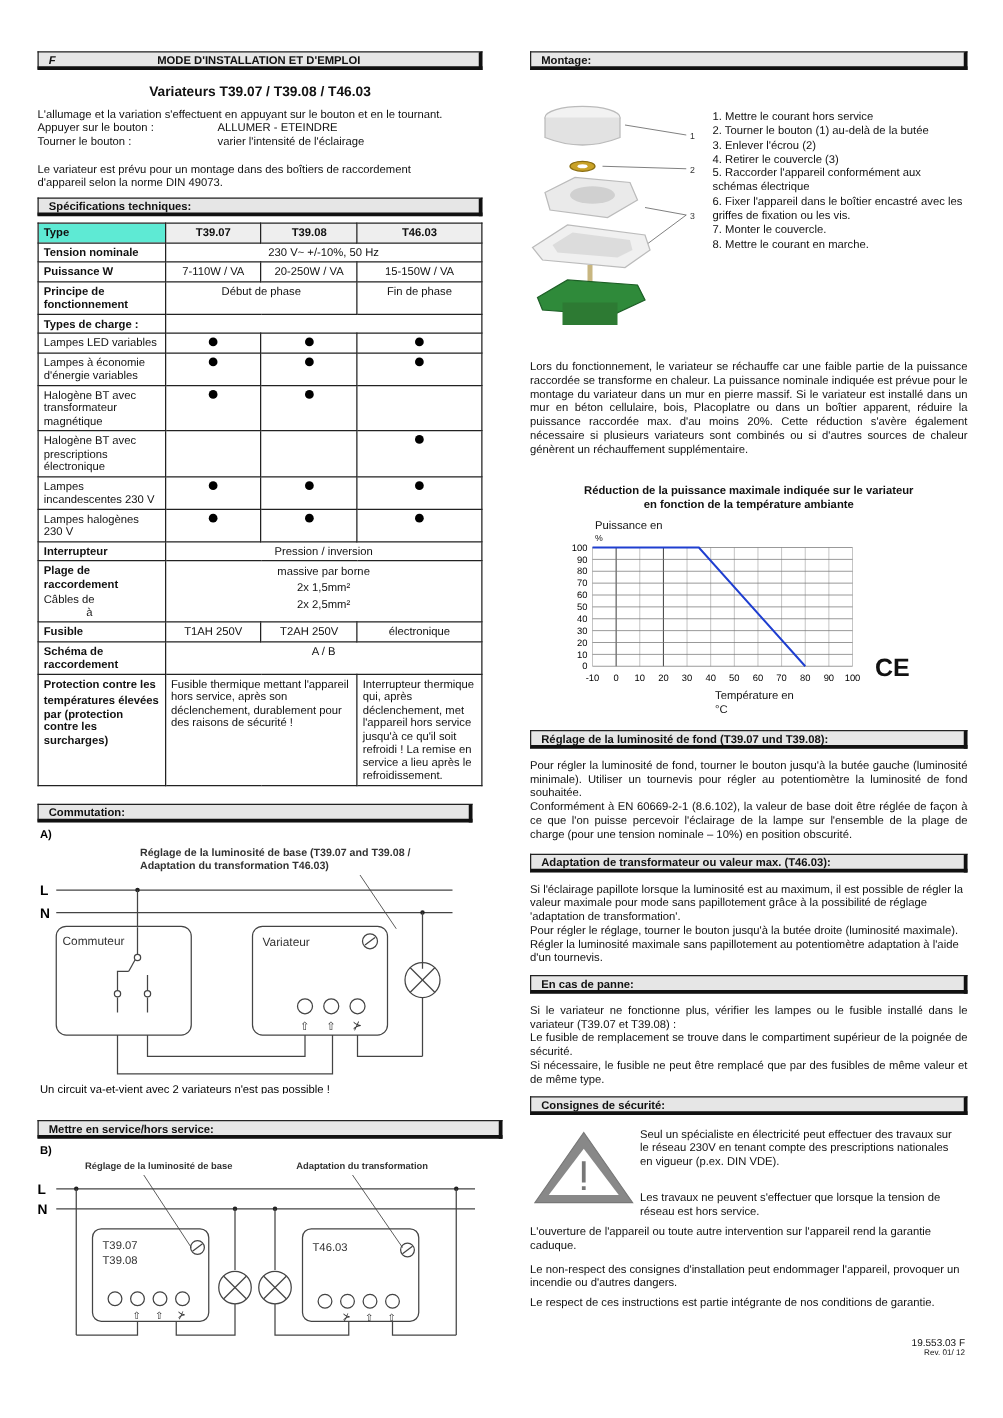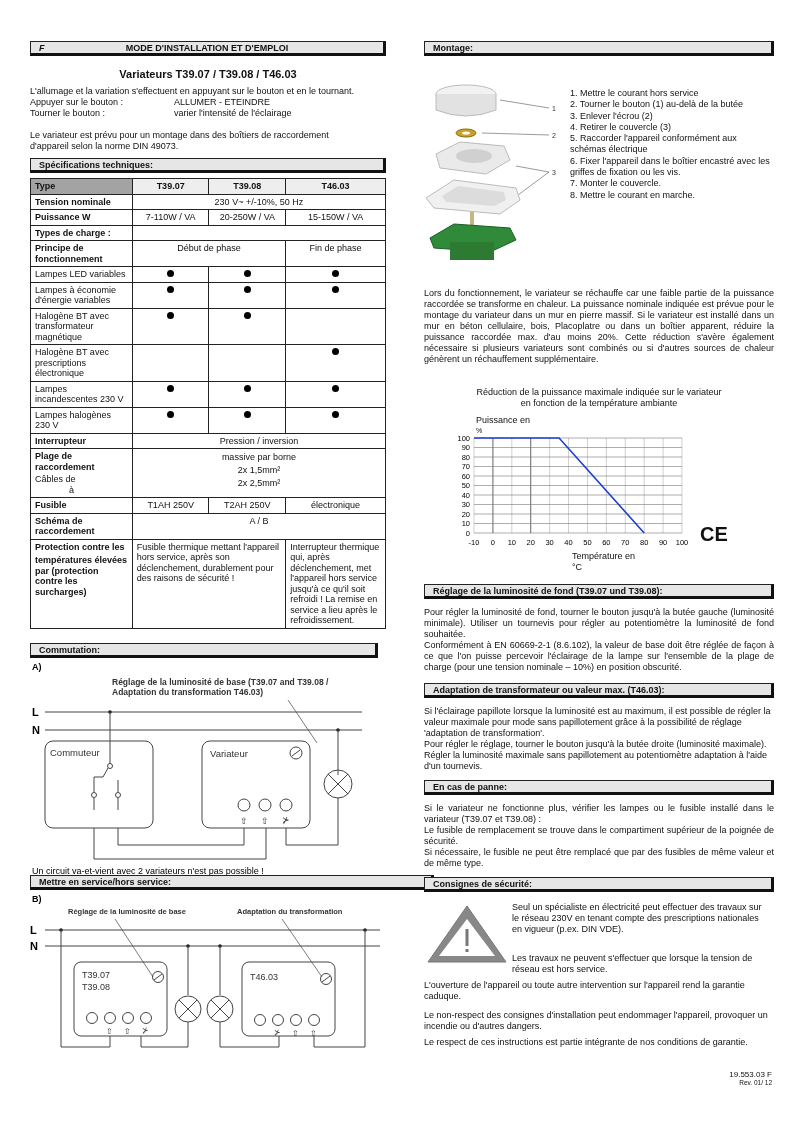--- a/index.html
+++ b/index.html
@@ -10,21 +10,21 @@
   .bar .f { font-style: italic; position: absolute; left: 8px; top: 1px; }
   .bar .center { text-align: center; width: 100%; display: block; }
   .title { text-align: center; font-weight: bold; font-size: 11px; margin: 12px 0 6px; }
   p { line-height: 11px; }
   .rowkv { display: flex; line-height: 11px; }
   .rowkv span:first-child { width: 144px; }
   table.spec { border-collapse: collapse; width: 356px; margin-top: 5px; font-size: 9px; }
   table.spec td { border: 1px solid #222; padding: 2px 4px; vertical-align: top; line-height: 10.5px; }
   table.spec td.h { font-weight: bold; }
   table.spec tr.head td { background: #eee; font-weight: bold; text-align: center; }
-  table.spec tr.head td:first-child { text-align: left; background: #a3a3a3; }
+  table.spec tr.head td:first-child { text-align: left; background: #5eead4; }
   table.spec td.c { text-align: center; }
   .dot { display: inline-block; width: 7px; height: 7px; border-radius: 50%; background: #000; }
   .just { text-align: justify; }
   svg text { font-family: "Liberation Sans", sans-serif; }
   .steps p { line-height: 11.3px; }
 </style>
 </head>
 <body>
 
 <div class="col-left">
@@ -63,27 +63,27 @@
       <td class="h">Tension nominale</td>
       <td class="c" colspan="3">230 V~  +/-10%,  50 Hz</td>
     </tr>
     <tr>
       <td class="h">Puissance W</td>
       <td class="c">7-110W / VA</td>
       <td class="c">20-250W / VA</td>
       <td class="c">15-150W / VA</td>
     </tr>
     <tr>
-      <td class="h">Types de charge :</td>
-      <td colspan="3"></td>
-    </tr>
-    <tr>
       <td class="h">Principe de fonctionnement</td>
       <td class="c" colspan="2">Début de phase</td>
       <td class="c">Fin de phase</td>
+    </tr>
+    <tr>
+      <td class="h">Types de charge :</td>
+      <td colspan="3"></td>
     </tr>
     </tbody>
       <tbody id="loads-body">
         <tr>
           <td>Lampes LED variables</td>
           <td class="c"><span class="dot"></span></td>
           <td class="c"><span class="dot"></span></td>
           <td class="c"><span class="dot"></span></td>
         </tr>
         <tr>
@@ -189,21 +189,21 @@
     <circle cx="308" cy="124" r="14" fill="none" stroke="#444"></circle>
     <line x1="298" y1="114" x2="318" y2="134" stroke="#444"></line>
     <line x1="318" y1="114" x2="298" y2="134" stroke="#444"></line>
     <line x1="308" y1="138" x2="308" y2="185" stroke="#444"></line>
     <polyline points="256,168 256,185 308,185" fill="none" stroke="#444"></polyline>
     <polyline points="88,168 88,185 214,185 214,168" fill="none" stroke="#444"></polyline>
     <polyline points="64,168 64,199 236,199 236,168" fill="none" stroke="#444"></polyline>
     <text x="2" y="214" font-size="9">Un circuit va-et-vient avec 2 variateurs n'est pas possible !</text>
   </svg>
 
-  <div class="bar" style="margin-top:0;width:404px;">Mettre en service/hors service:</div>
+  <div class="bar" style="margin-top:21px;width:372px;">Mettre en service/hors service:</div>
   <svg width="356" height="160" viewBox="0 0 356 160" style="display:block;margin-top:2px">
     <text x="2" y="10" font-size="9" font-weight="bold">B)</text>
     <text x="38" y="22" font-size="7.5" font-weight="bold" fill="#333">Réglage de la luminosité de base</text>
     <text x="207" y="22" font-size="7.5" font-weight="bold" fill="#333">Adaptation du transformation</text>
     <text x="0" y="42" font-size="11" font-weight="bold">L</text>
     <text x="0" y="58" font-size="11" font-weight="bold">N</text>
     <line x1="15" y1="38" x2="350" y2="38" stroke="#444"></line>
     <line x1="15" y1="54" x2="350" y2="54" stroke="#444"></line>
     <circle cx="31" cy="38" r="1.8" fill="#222"></circle>
     <circle cx="335" cy="38" r="1.8" fill="#222"></circle>
@@ -280,21 +280,21 @@
       <p>3. Enlever l'écrou (2)</p>
       <p>4. Retirer le couvercle (3)</p>
       <p>5. Raccorder l'appareil conformément aux schémas électrique</p>
       <p>6. Fixer l'appareil dans le boîtier encastré avec les griffes de fixation ou les vis.</p>
       <p>7. Monter le couvercle.</p>
       <p>8. Mettre le courant en marche.</p>
     </div>
   </div>
   <p class="just" style="margin-top:18px">Lors du fonctionnement, le variateur se réchauffe car une faible partie de la puissance raccordée se transforme en chaleur. La puissance nominale indiquée est prévue pour le montage du variateur dans un mur en pierre massif. Si le variateur est installé dans un mur en béton cellulaire, bois, Placoplatre ou dans un boîtier apparent, réduire la puissance raccordée max. d'au moins 20%. Cette réduction s'avère également nécessaire si plusieurs variateurs sont combinés ou si d'autres sources de chaleur génèrent un réchauffement supplémentaire.</p>
 
-  <div style="text-align:center;font-weight:normal;margin-top:22px;line-height:11px">
+  <div style="text-align:center;font-weight:bold;margin-top:22px;line-height:11px">
     <div>Réduction de la puissance maximale indiquée sur le variateur</div>
     <div>en fonction de la température ambiante</div>
   </div>
   <svg width="350" height="165" viewBox="0 0 350 165" style="display:block;margin-top:4px">
     <text x="52" y="10" font-size="9" fill="#111">Puissance en</text>
     <text x="52" y="20" font-size="7" fill="#111">%</text>
     <g id="chart-grid">
         <line x1="50" x2="50" y1="25" y2="120" stroke="#bbb" stroke-width="0.7"></line>
         <line x1="68.9090909090909" x2="68.9090909090909" y1="25" y2="120" stroke="#222" stroke-width="0.7"></line>
         <line x1="87.81818181818181" x2="87.81818181818181" y1="25" y2="120" stroke="#bbb" stroke-width="0.7"></line>

